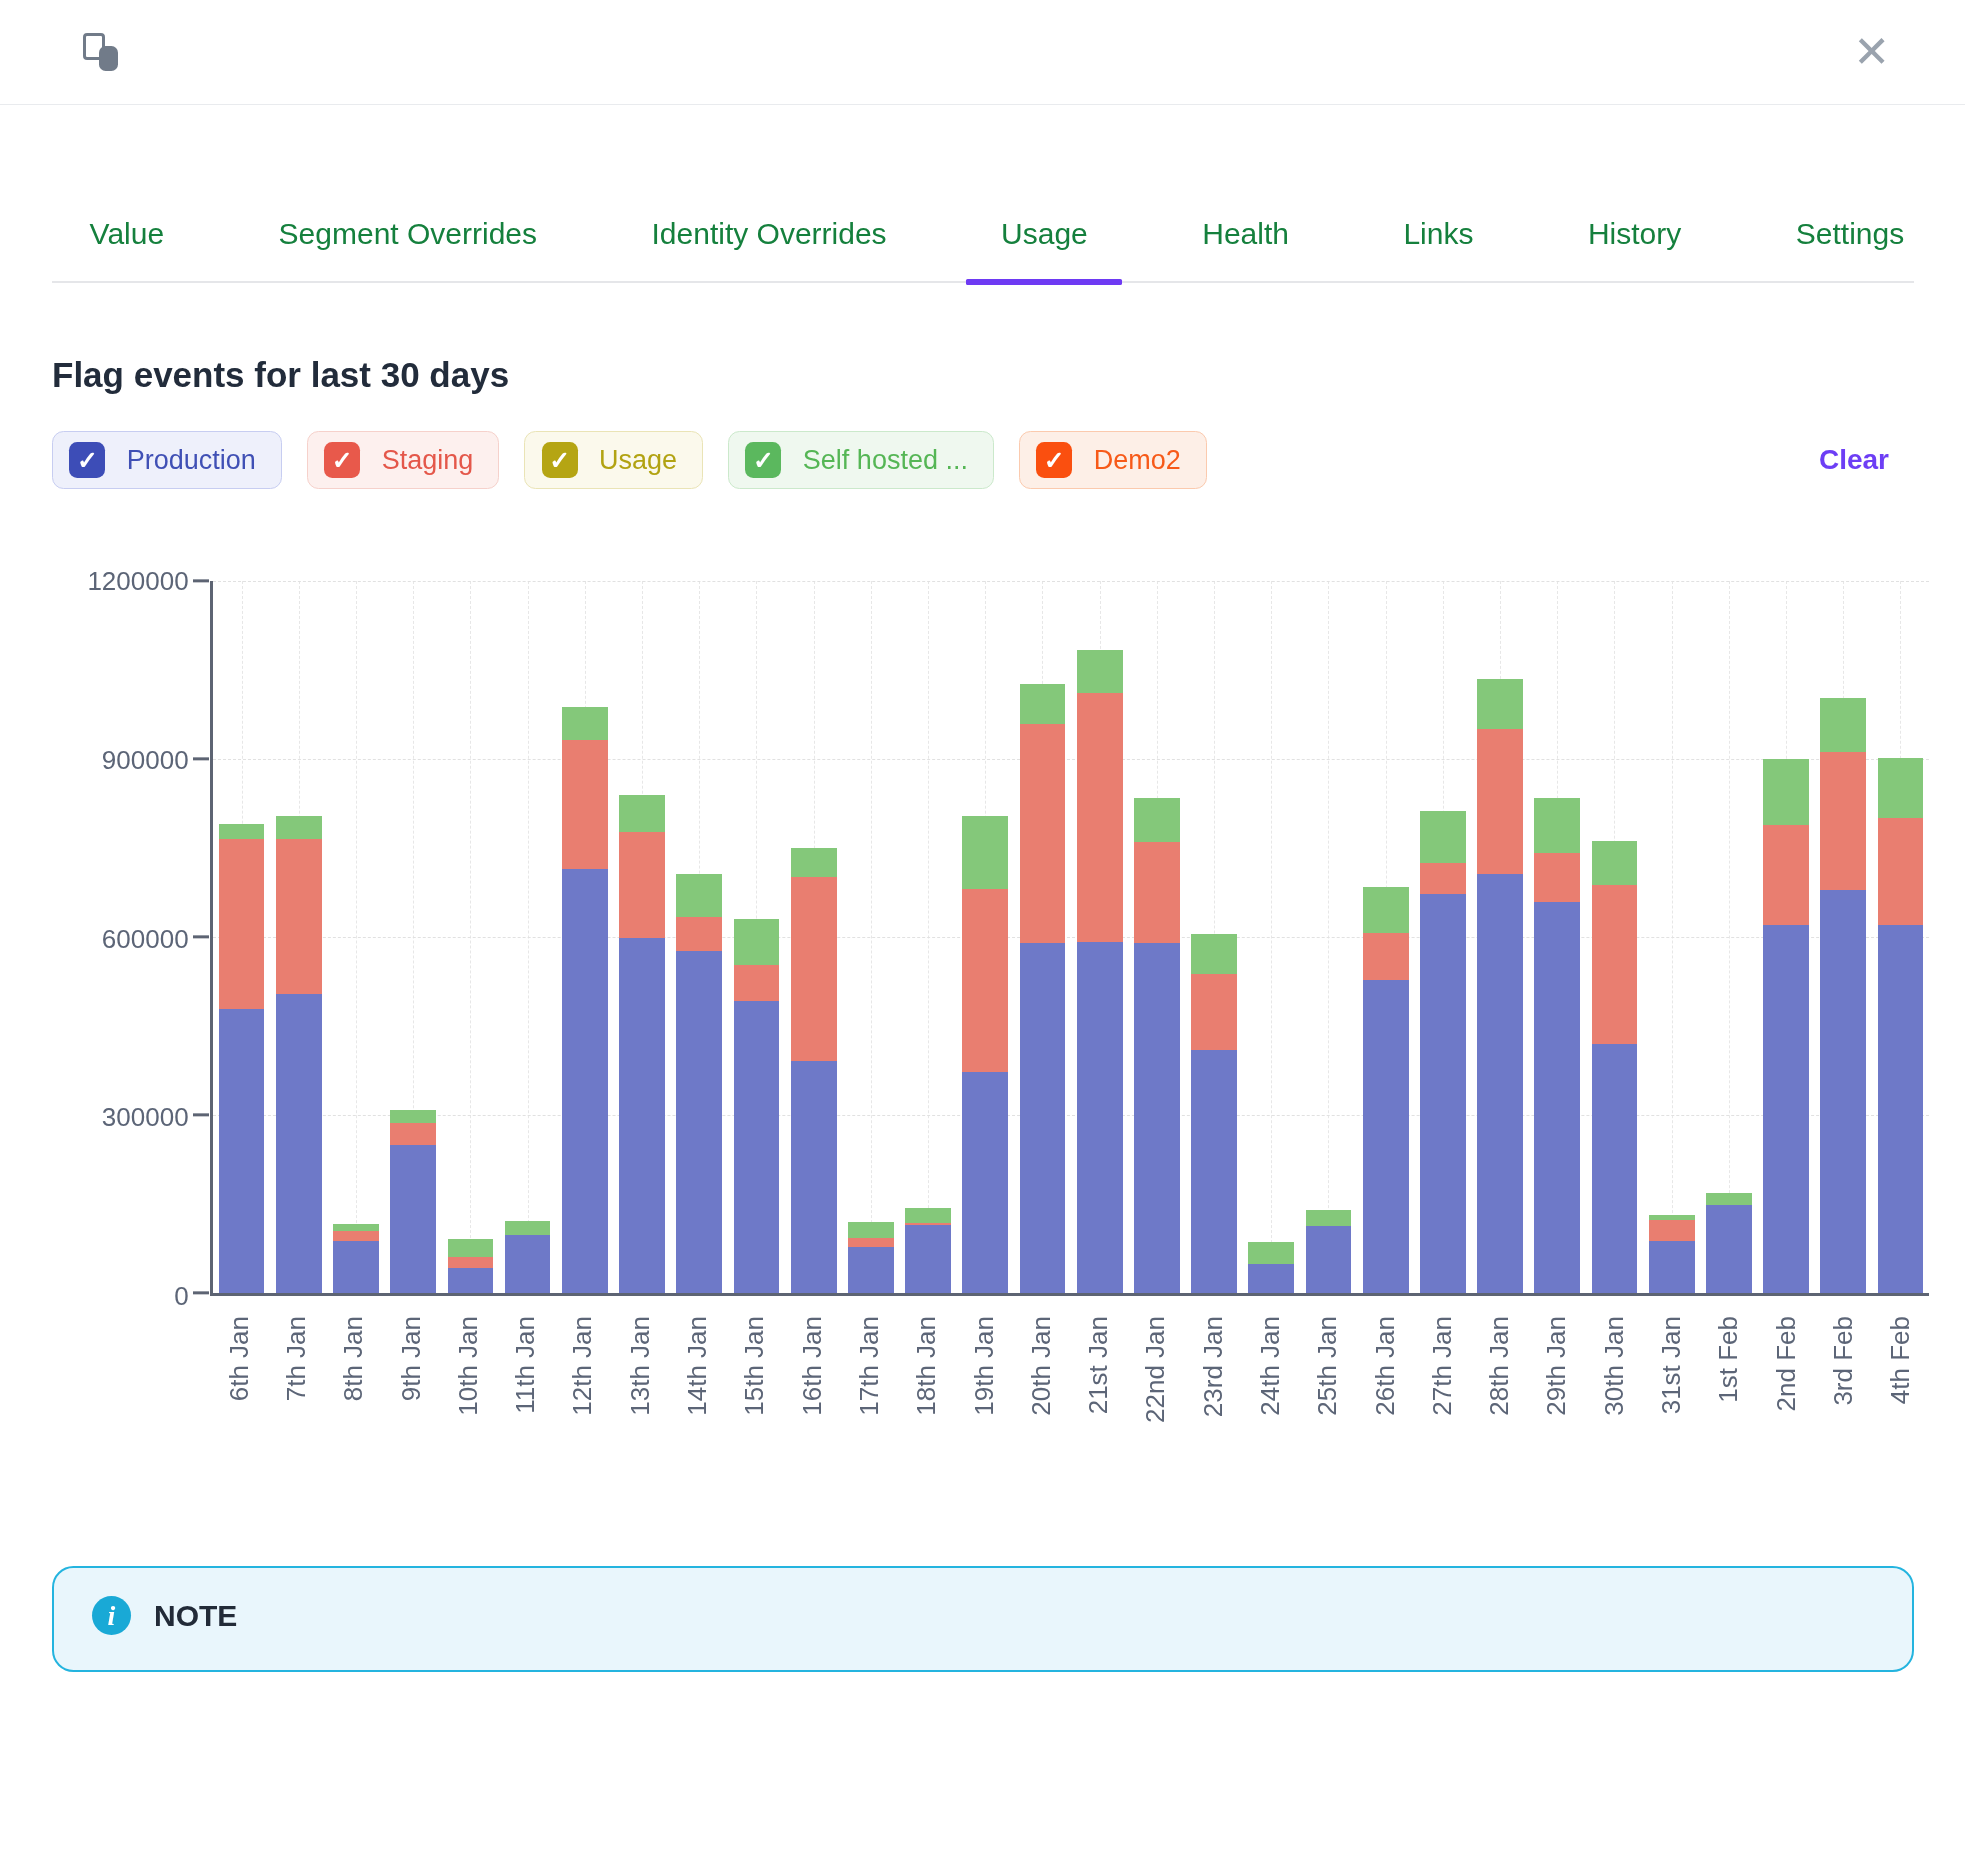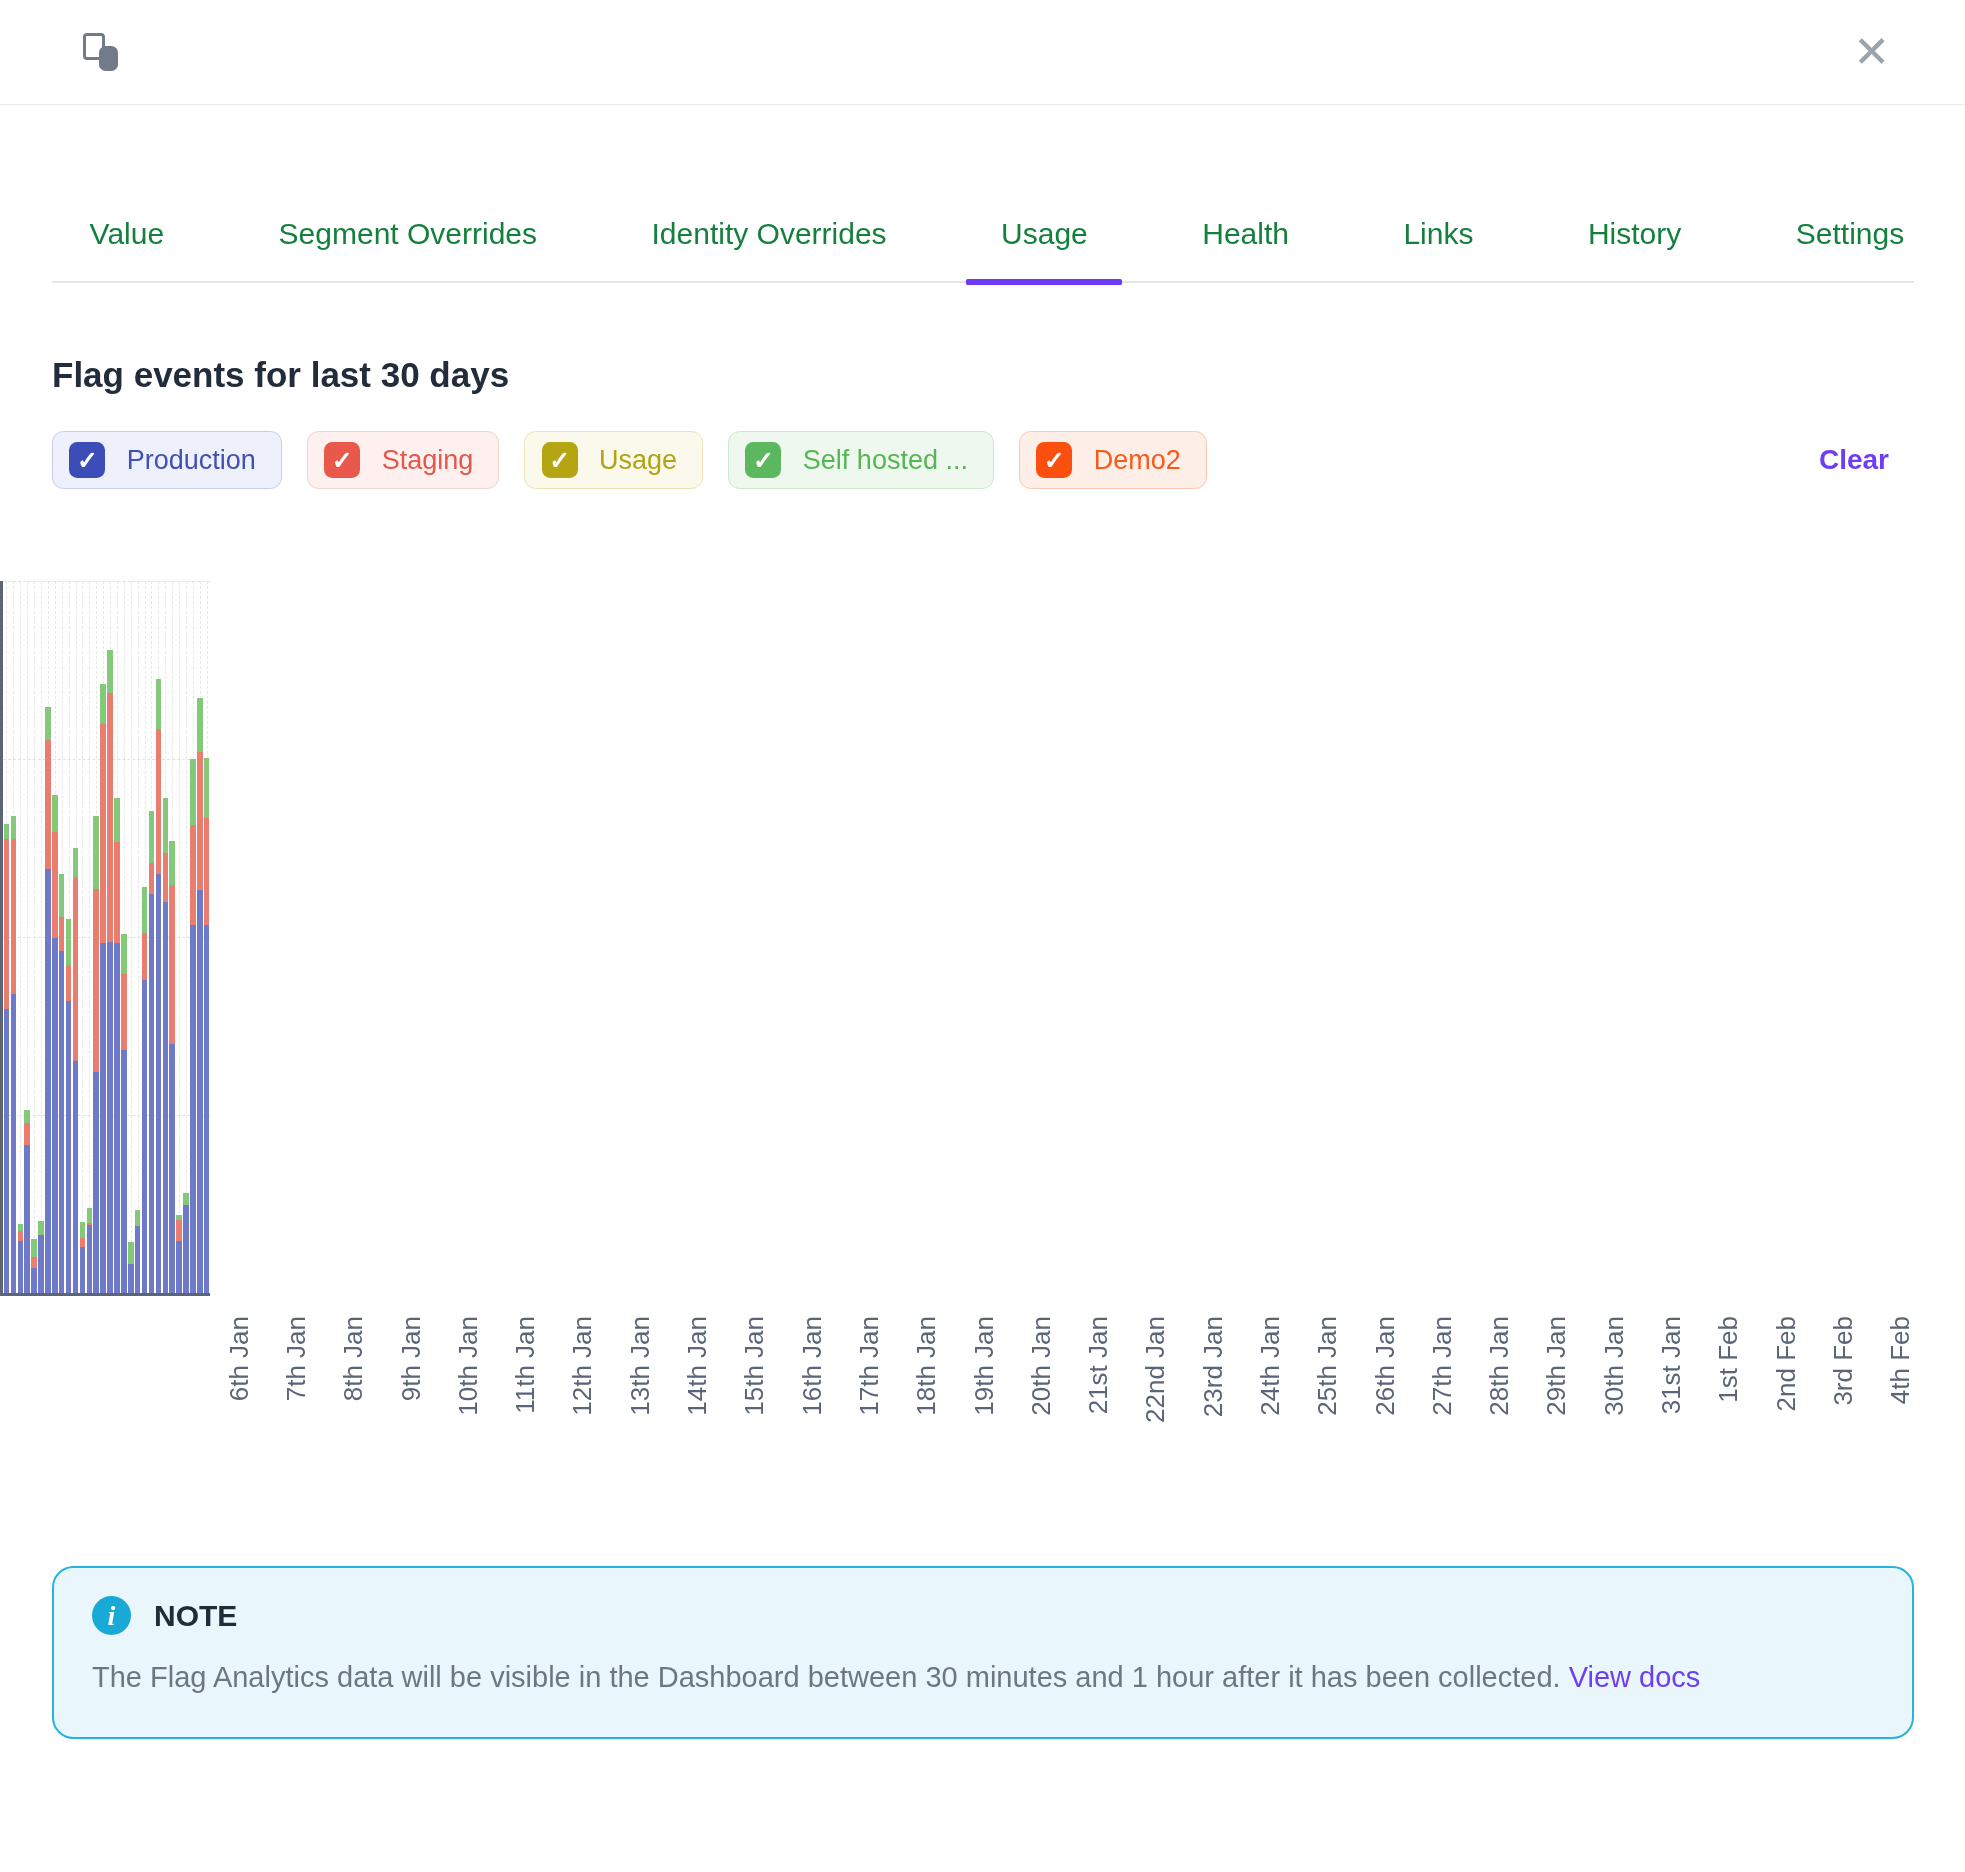--- a/index.html
+++ b/index.html
@@ -150,20 +150,27 @@
       <span>Self hosted ...</span>
     </label>
     <label class="chip" style="background: rgb(253, 239, 231); border-color: rgb(251, 202, 174); color: rgb(247, 90, 25);">
       <span class="cb" style="background: rgb(250, 79, 15);">✓</span>
       <span>Demo2</span>
     </label>
     <a class="clear-link" id="clearLink">Clear</a>
 </div>
 
 <div class="chart">
+  <div class="yaxis" id="yaxis">
+      <span class="ylab" style="top: 0%;">1200000</span>
+      <span class="ylab" style="top: 25%;">900000</span>
+      <span class="ylab" style="top: 50%;">600000</span>
+      <span class="ylab" style="top: 75%;">300000</span>
+      <span class="ylab" style="top: 100%;">0</span>
+    </div>
   <div class="plot" id="plot">
     <div class="bars" id="bars">
         <div class="colwrap">
           <div class="vgrid"></div>
           <div class="stack">
             <div class="seg" style="background: rgb(132, 200, 122); height: 15px;"></div>
             <div class="seg" style="background: rgb(233, 126, 112); height: 170px;"></div>
             <div class="seg" style="background: rgb(110, 121, 200); height: 284px;"></div>
           </div>
         </div>
@@ -503,18 +510,14 @@
         <span class="xlab">4th Feb</span>
       </div>
     </div>
 </div>
 
 <div class="note">
   <div class="note-head">
     <span class="info-icon">i</span>
     <span class="note-title">NOTE</span>
   </div>
-  <p class="note-body">
-    <span>The Flag Analytics data will be visible in the Dashboard between 30 minutes and 1 hour after it has been collected.</span>
-    <a>View docs</a>
-  </p>
 </div>
 
 
 </body></html>

